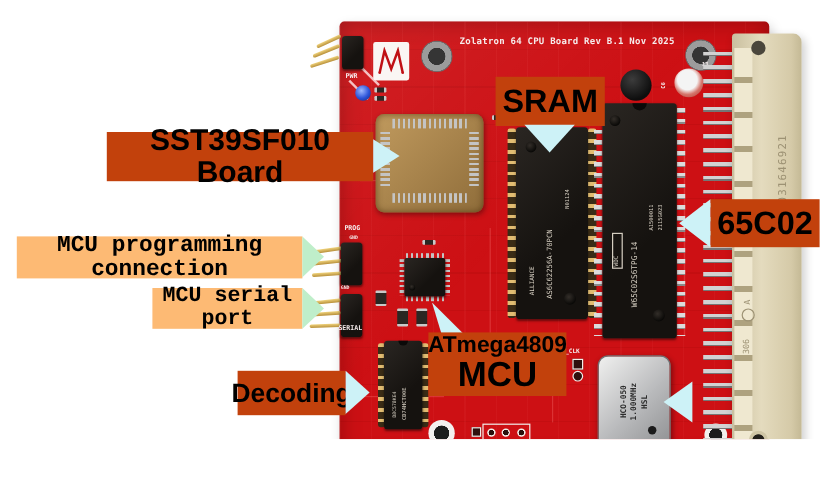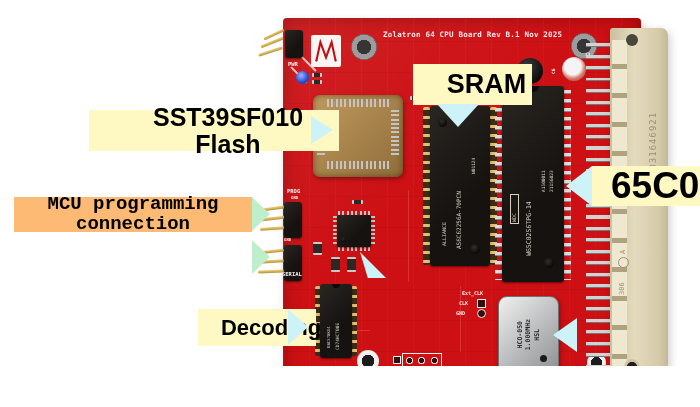--- a/index.html
+++ b/index.html
@@ -44,21 +44,21 @@
         background:repeating-linear-gradient(to bottom,#efe8d0 0 24px,#aea27f 24px 29px);}
   .conntxt{position:absolute;color:#9d9274;font-family:"DejaVu Sans Mono",monospace;}
   
   .osc{position:absolute;left:498px;top:296px;width:59px;height:76px;border-radius:9px;
        background:linear-gradient(135deg,#f0f0ef,#b9babc 55%,#8f9092);border:1px solid #6f7072;
        box-shadow:1px 2px 4px rgba(0,0,0,.35);display:flex;justify-content:center;align-items:center;gap:2px;}
   .osc span{font-family:"DejaVu Sans Mono",monospace;font-size:6.5px;font-weight:bold;color:#2c2c2c;}
   
   .callout{position:absolute;display:flex;align-items:center;justify-content:center;
            font-weight:bold;color:#000;text-align:center;line-height:1.05;}
-  .cy{background:#fef9c3;padding-left:28px;}
+  .cy{background:#c2410c;}
   .gr{background:#fdba74;font-family:Liberation Mono, monospace;}
   .arr-r{position:absolute;width:0;height:0;border-top:16px solid transparent;
          border-bottom:16px solid transparent;border-left:22px solid #cdf2f7;}
   .arr-r.g{border-left-color:#bfeeca;border-top-width:17px;border-bottom-width:17px;border-left-width:18px;}
   .arr-l{position:absolute;width:0;height:0;border-top:20px solid transparent;
          border-bottom:20px solid transparent;border-right:26px solid #cdf2f7;}
   .arr-d{position:absolute;width:0;height:0;border-left:21px solid transparent;
          border-right:21px solid transparent;border-top:23px solid #cdf2f7;}
   .arr-ul{position:absolute;background:#cdf2f7;clip-path:polygon(0 0,100% 100%,30% 100%);}
   .logo-box{position:absolute;left:311px;top:35px;width:30px;height:32px;background:#faf6f4;
@@ -198,43 +198,50 @@
   <div class="conn"></div>
   <div class="connslots"></div>
   <div class="abs" style="left:626px;top:34px;width:12px;height:12px;border-radius:50%;background:#4a463c"></div>
   <div class="conntxt vtext" style="left:649px;top:92px;height:84px;font-size:9px;letter-spacing:1px">9031646921</div>
   <div class="conntxt vtext" style="left:620px;top:242px;height:12px;font-size:7px">A</div>
   <div class="abs" style="left:618px;top:257px;width:9px;height:9px;border:1px solid #9d9274;border-radius:50%"></div>
   <div class="conntxt vtext" style="left:619px;top:271px;height:24px;font-size:7px">306</div>
   <div class="abs" style="left:624px;top:359px;width:16px;height:16px;border-radius:50%;background:radial-gradient(circle,#221f1a 0 42%,#cfc5a5 48%)"></div>
 
   <div class="callout cy" style="left:89px;top:110px;width:222px;height:41px;font-size:25px">
-    <span>SST39SF010 Flash</span>
+    <span>SST39SF010 Board</span>
   </div>
   <div class="arr-r" style="left:311px;top:116px;border-top-width:14px;border-bottom-width:14px;border-left-width:22px"></div>
 
   <div class="callout cy" style="left:413px;top:64px;width:91px;height:41px;font-size:27px">
     <span>SRAM</span>
   </div>
   <div class="arr-d" style="left:437px;top:104px"></div>
 
   <div class="callout gr" style="left:14px;top:197px;width:238px;height:35px;font-size:19px">
     <span>MCU programming connection</span>
   </div>
   <div class="arr-r g" style="left:252px;top:197px"></div>
 
+  <div class="callout gr" style="left:127px;top:240px;width:125px;height:34px;font-size:18px">
+    <span>MCU serial port</span>
+  </div>
   <div class="arr-r g" style="left:252px;top:240px"></div>
 
   <div class="callout cy" style="left:198px;top:309px;width:90px;height:37px;font-size:22px">
     <span>Decoding</span>
   </div>
   <div class="arr-r" style="left:288px;top:309px;border-top-width:18px;border-bottom-width:18px;border-left-width:20px"></div>
 
   <div class="arr-ul" style="left:360px;top:252px;width:26px;height:26px"></div>
-
-  <div class="callout cy" style="left:592px;top:166px;width:91px;height:40px;font-size:37px">
+  <div class="callout cy" style="left:357px;top:277px;width:115px;height:53px;flex-direction:column">
+    <span style="font-size:19px">ATmega4809</span>
+    <span style="font-size:29px">MCU</span>
+  </div>
+
+  <div class="callout cy" style="left:592px;top:166px;width:91px;height:40px;font-size:27px">
     <span>65C02</span>
   </div>
   <div class="arr-l" style="left:566px;top:166px"></div>
 
   <div class="arr-l" style="left:553px;top:318px;border-top-width:17px;border-bottom-width:17px;border-right-width:24px"></div>
 
 </div>
 
 </body></html>

